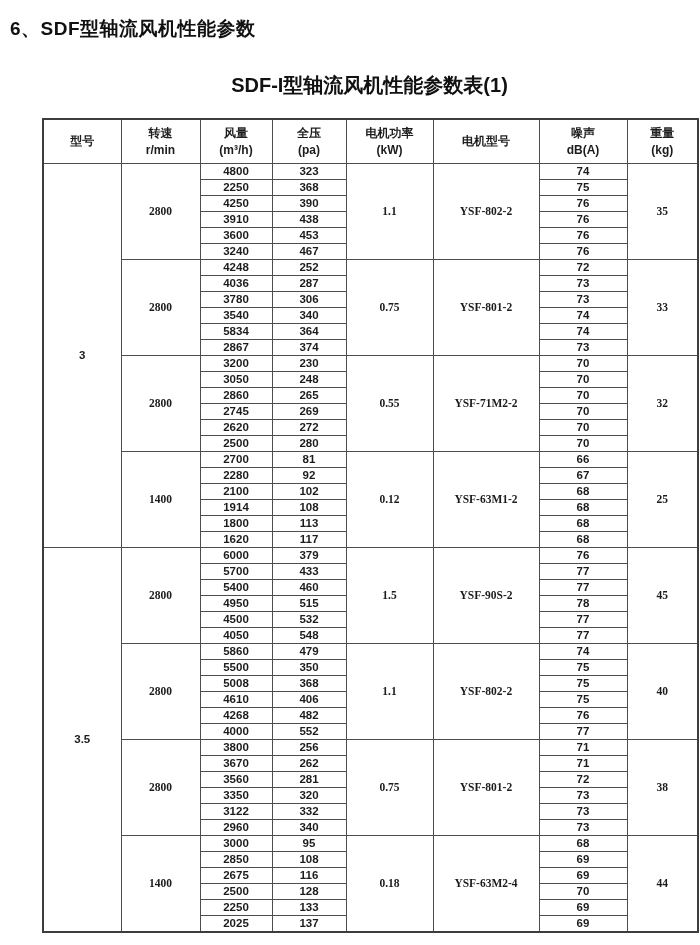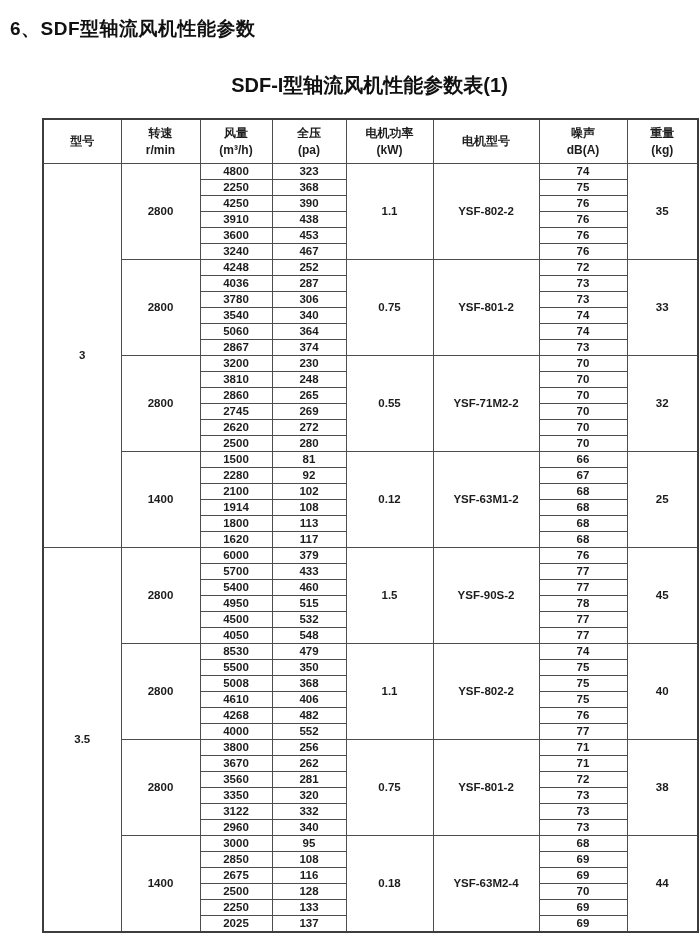--- a/index.html
+++ b/index.html
@@ -52,21 +52,21 @@
     line-height: 1.35;
     white-space: pre-line;
     font-weight: bold;
   }
   table.spec td {
     height: 15px;
     font-size: 11.5px;
     line-height: 15px;
   }
   td.model-cell { font-size: 12.5px; }
-  td.speed-cell, td.power-cell, td.motor-cell, td.weight-cell { font-size: 12px; }
+  td.speed-cell, td.power-cell, td.motor-cell, td.weight-cell { font-size: 12px; font-family: Liberation Serif, serif; }
 </style>
 </head>
 <body>
 
 <div class="page">
 
   <div class="heading">6、SDF型轴流风机性能参数</div>
 
   <div class="table-title">SDF-I型轴流风机性能参数表(1)</div>
 
@@ -153,40 +153,40 @@
           <td class="airflow-cell">3780</td>
           <td class="pressure-cell">306</td>
           <td class="noise-cell">73</td>
         </tr>
         <tr>
           <td class="airflow-cell">3540</td>
           <td class="pressure-cell">340</td>
           <td class="noise-cell">74</td>
         </tr>
         <tr>
-          <td class="airflow-cell">5060</td>
+          <td class="airflow-cell">5834</td>
           <td class="pressure-cell">364</td>
           <td class="noise-cell">74</td>
         </tr>
         <tr>
           <td class="airflow-cell">2867</td>
           <td class="pressure-cell">374</td>
           <td class="noise-cell">73</td>
         </tr>
         <tr>
           <td class="speed-cell" rowspan="6">2800</td>
           <td class="airflow-cell">3200</td>
           <td class="pressure-cell">230</td>
           <td class="power-cell" rowspan="6">0.55</td>
           <td class="motor-cell" rowspan="6">YSF-71M2-2</td>
           <td class="noise-cell">70</td>
           <td class="weight-cell" rowspan="6">32</td>
         </tr>
         <tr>
-          <td class="airflow-cell">3810</td>
+          <td class="airflow-cell">3050</td>
           <td class="pressure-cell">248</td>
           <td class="noise-cell">70</td>
         </tr>
         <tr>
           <td class="airflow-cell">2860</td>
           <td class="pressure-cell">265</td>
           <td class="noise-cell">70</td>
         </tr>
         <tr>
           <td class="airflow-cell">2745</td>
@@ -198,21 +198,21 @@
           <td class="pressure-cell">272</td>
           <td class="noise-cell">70</td>
         </tr>
         <tr>
           <td class="airflow-cell">2500</td>
           <td class="pressure-cell">280</td>
           <td class="noise-cell">70</td>
         </tr>
         <tr>
           <td class="speed-cell" rowspan="6">1400</td>
-          <td class="airflow-cell">1500</td>
+          <td class="airflow-cell">2700</td>
           <td class="pressure-cell">81</td>
           <td class="power-cell" rowspan="6">0.12</td>
           <td class="motor-cell" rowspan="6">YSF-63M1-2</td>
           <td class="noise-cell">66</td>
           <td class="weight-cell" rowspan="6">25</td>
         </tr>
         <tr>
           <td class="airflow-cell">2280</td>
           <td class="pressure-cell">92</td>
           <td class="noise-cell">67</td>
@@ -267,21 +267,21 @@
           <td class="pressure-cell">532</td>
           <td class="noise-cell">77</td>
         </tr>
         <tr>
           <td class="airflow-cell">4050</td>
           <td class="pressure-cell">548</td>
           <td class="noise-cell">77</td>
         </tr>
         <tr>
           <td class="speed-cell" rowspan="6">2800</td>
-          <td class="airflow-cell">8530</td>
+          <td class="airflow-cell">5860</td>
           <td class="pressure-cell">479</td>
           <td class="power-cell" rowspan="6">1.1</td>
           <td class="motor-cell" rowspan="6">YSF-802-2</td>
           <td class="noise-cell">74</td>
           <td class="weight-cell" rowspan="6">40</td>
         </tr>
         <tr>
           <td class="airflow-cell">5500</td>
           <td class="pressure-cell">350</td>
           <td class="noise-cell">75</td>

